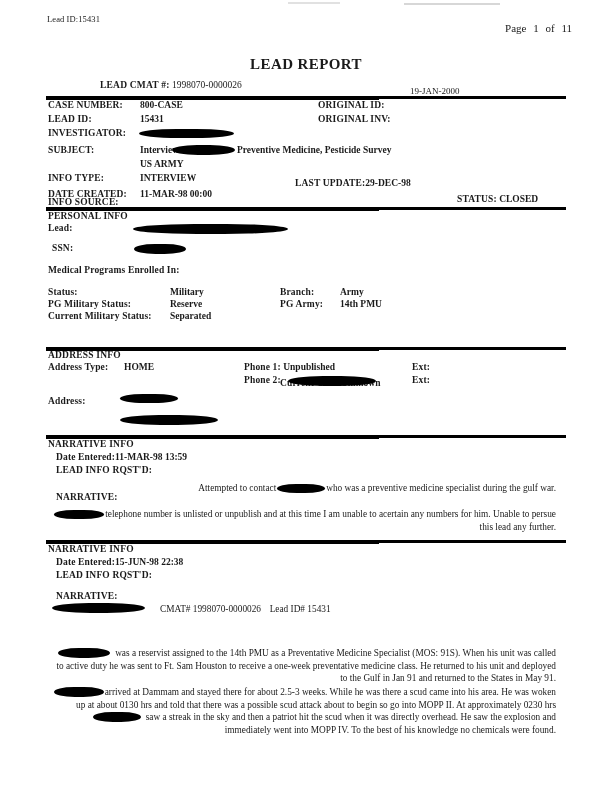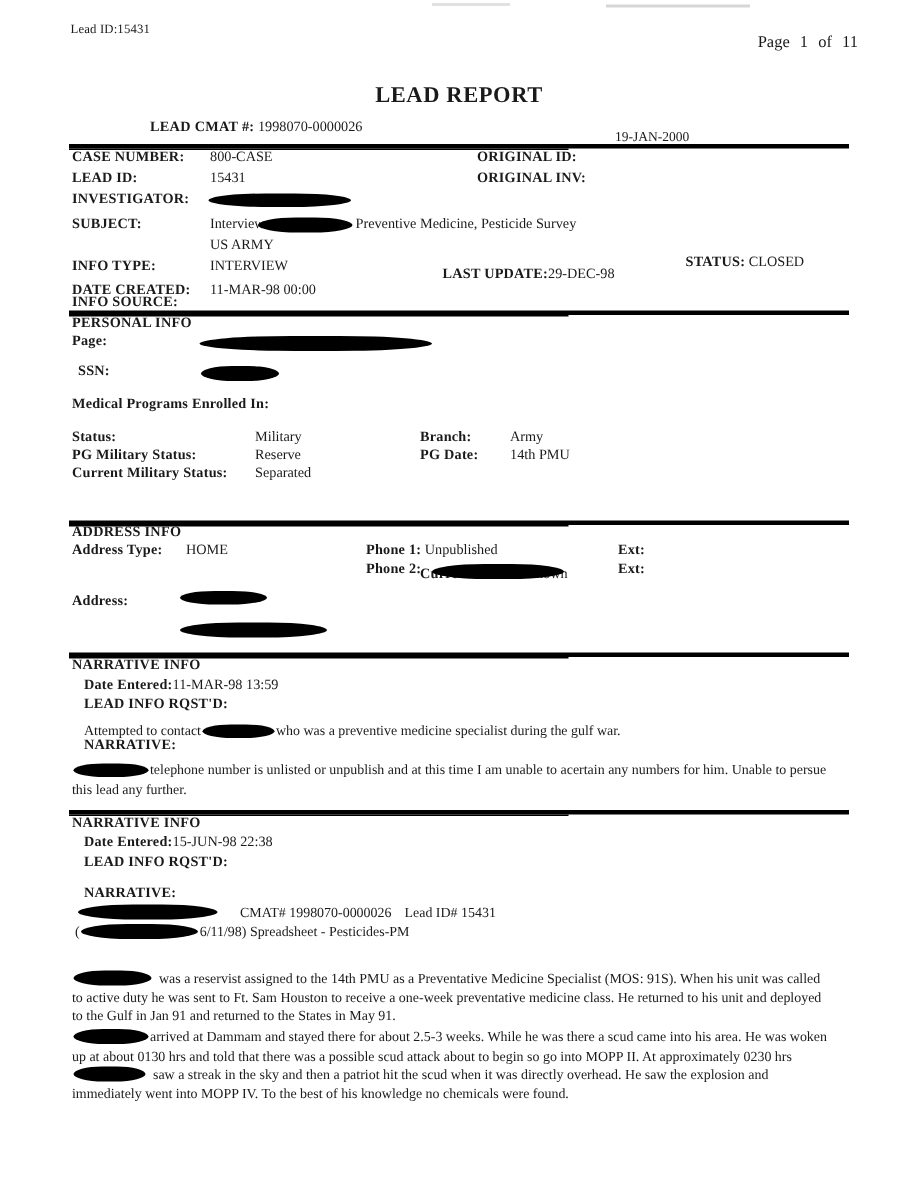--- a/index.html
+++ b/index.html
@@ -85,21 +85,21 @@
   
   .fld {
     position: absolute;
     font-size: 9.5px;
     white-space: nowrap;
   }
   .fld .lbl {
     font-weight: bold;
     letter-spacing: .15px;
   }
-  .fld .val { font-weight: normal; }
+  .fld .val { font-weight: bold; }
 
   .sect-title {
     position: absolute;
     font-size: 9.5px;
     font-weight: bold;
     letter-spacing: .2px;
   }
 
   
   .redact {
@@ -112,21 +112,21 @@
     display: inline-block;
     vertical-align: -2px;
     margin: 0 1px;
   }
 
   
   .ntext {
     position: absolute;
     font-size: 9.3px;
     line-height: 12.6px;
-    text-align: left;
+    text-align: right;
   }
   .ntext .sp { display: inline-block; width: 4px; }
 </style>
 </head>
 <body>
 
 <div class="page">
 
   <div class="scan-artifact a1"></div>
   <div class="scan-artifact a2"></div>
@@ -193,37 +193,37 @@
 
   <div class="fld" style="left:48px; top:173px;">
     <span class="lbl">INFO TYPE:</span>
   </div>
   <div class="fld" style="left:140px; top:173px;">
     <span class="val">INTERVIEW</span>
   </div>
   <div class="fld" style="left:295px; top:178px;">
     <span class="lbl">LAST UPDATE:</span><span class="val">29-DEC-98</span>
   </div>
-  <div class="fld" style="left:457px; top:170px;">
+  <div class="fld" style="left:457px; top:194px;">
     <span class="lbl">STATUS:</span>
     <span class="val">CLOSED</span>
   </div>
 
   <div class="fld" style="left:48px; top:189px;">
     <span class="lbl">DATE CREATED:</span>
   </div>
   <div class="fld" style="left:140px; top:189px;">
     <span class="val">11-MAR-98 00:00</span>
   </div>
 
   <div class="rule thick taper" style="top:207px;"></div>
   <div class="sect-title" style="left:48px; top:211px;">PERSONAL INFO</div>
 
   <div class="fld" style="left:48px; top:223px;">
-    <span class="lbl">Page:</span>
+    <span class="lbl">Lead:</span>
   </div>
   <div class="redact" style="left:133px; top:224px; width:155px; height:10px;"></div>
 
   <div class="fld" style="left:52px; top:243px;">
     <span class="lbl">SSN:</span>
   </div>
   <div class="redact" style="left:134px; top:244px; width:52px; height:10px;"></div>
 
   <div class="fld" style="left:48px; top:265px;">
     <span class="lbl">Medical  Programs Enrolled In:</span>
@@ -242,21 +242,21 @@
     <span class="val">Army</span>
   </div>
 
   <div class="fld" style="left:48px; top:299px;">
     <span class="lbl">PG Military Status:</span>
   </div>
   <div class="fld" style="left:170px; top:299px;">
     <span class="val">Reserve</span>
   </div>
   <div class="fld" style="left:280px; top:299px;">
-    <span class="lbl">PG Date:</span>
+    <span class="lbl">PG Army:</span>
   </div>
   <div class="fld" style="left:340px; top:299px;">
     <span class="val">14th PMU</span>
   </div>
 
   <div class="fld" style="left:48px; top:311px;">
     <span class="lbl">Current Military Status:</span>
   </div>
   <div class="fld" style="left:170px; top:311px;">
     <span class="val">Separated</span>
@@ -336,23 +336,20 @@
 
   <div class="redact" style="left:52px; top:603px; width:93px; height:10px;"></div>
   <div class="ntext" style="left:160px; top:603px;">
     <span>CMAT#</span>
     <span>1998070-0000026</span>
     <span class="sp"></span>
     <span>Lead ID#</span>
     <span>15431</span>
   </div>
 
-  <div class="ntext" style="left:50px; top:616px;">
-    <span>(</span><span class="redact inline" style="width:78px; height:10px;"></span><span>6/11/98) Spreadsheet - Pesticides-PM</span>
-  </div>
 
   <div class="ntext" style="left:48px; top:647px; width:508px;">
     <span class="redact inline" style="width:52px; height:10px;"></span><span class="sp"></span><span>was a reservist assigned to the 14th PMU as a Preventative Medicine Specialist (MOS: 91S).  When his unit was called to active duty he was sent to Ft. Sam Houston to receive a one-week preventative medicine class.  He returned to his unit and deployed to the Gulf in Jan 91 and returned to the States in May 91.</span>
   </div>
 
   <div class="ntext" style="left:48px; top:686px; width:508px;">
     <span class="redact inline" style="width:50px; height:10px;"></span><span>arrived at Dammam and stayed there for about 2.5-3 weeks.  While he was there a scud came into his area.  He was woken up at about 0130 hrs and told that there was a possible scud attack about to begin so go into MOPP II.  At approximately 0230 hrs</span><span class="redact inline" style="width:48px; height:10px;"></span><span class="sp"></span><span>saw a streak in the sky and then a patriot hit the scud when it was directly overhead.  He saw the explosion and immediately went into MOPP IV.  To the best of his knowledge no chemicals were found.</span>
   </div>
 
 </div>

